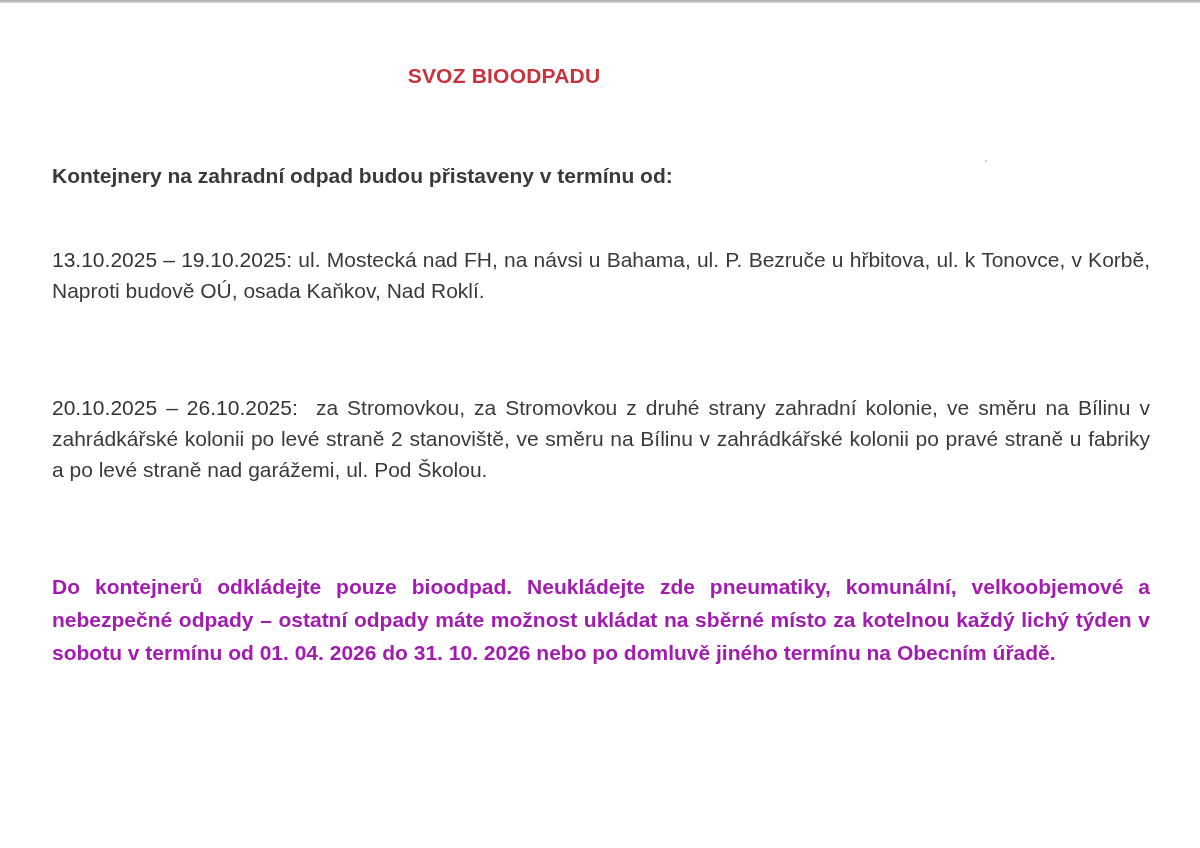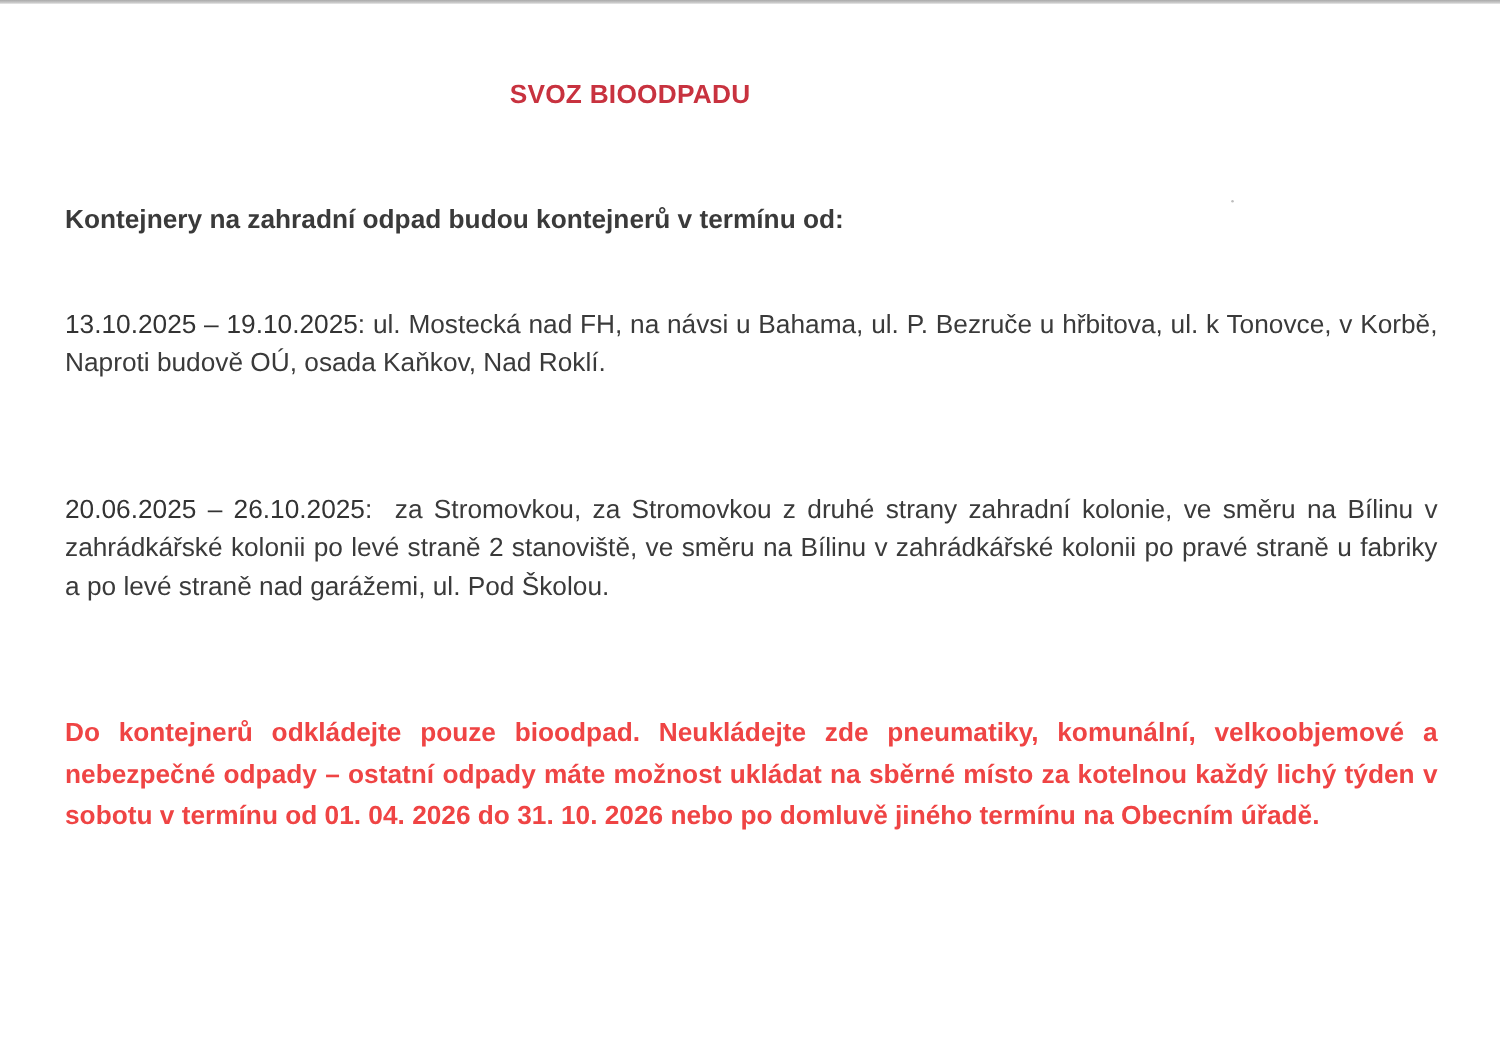--- a/index.html
+++ b/index.html
@@ -55,45 +55,45 @@
     .p2 { top: 392px; }
     .notice {
       position: absolute;
       top: 570px;
       left: 52px;
       width: 1098px;
       font-weight: bold;
       font-size: 21px;
       line-height: 33px;
       text-align: justify;
-      color: #ef4444;
+      color: #a21caf;
     }
     .speck {
       position: absolute;
       left: 985px;
       top: 160px;
       width: 2px;
       height: 2px;
       background: #bdbdbd;
       border-radius: 50%;
     }
   </style>
 </head>
 <body>
 
 <div class="scan-edge"></div>
 <div class="speck"></div>
 
 <div class="title">SVOZ BIOODPADU</div>
 
-<div class="intro">Kontejnery na zahradní odpad budou kontejnerů v termínu od:</div>
+<div class="intro">Kontejnery na zahradní odpad budou přistaveny v termínu od:</div>
 
 <div class="para p1">
   <b>13.10.2025 – 19.10.2025:</b>
   <span>ul. Mostecká nad FH, na návsi u Bahama, ul. P. Bezruče u hřbitova, ul. k Tonovce, v Korbě, Naproti budově OÚ, osada Kaňkov, Nad Roklí.</span>
 </div>
 
 <div class="para p2">
-  <b>20.06.2025 – 26.10.2025:</b>&nbsp;
+  <b>20.10.2025 – 26.10.2025:</b>&nbsp;
   <span>za Stromovkou, za Stromovkou z druhé strany zahradní kolonie, ve směru na Bílinu v zahrádkářské kolonii po levé straně 2 stanoviště, ve směru na Bílinu v zahrádkářské kolonii po pravé straně u fabriky a po levé straně nad garážemi, ul. Pod Školou.</span>
 </div>
 
 <div class="notice">Do kontejnerů odkládejte pouze bioodpad. Neukládejte zde pneumatiky, komunální, velkoobjemové a nebezpečné odpady – ostatní odpady máte možnost ukládat na sběrné místo za kotelnou každý lichý týden v sobotu v termínu od 01. 04. 2026 do 31. 10. 2026 nebo po domluvě jiného termínu na Obecním úřadě.</div>
 
 </body></html>

